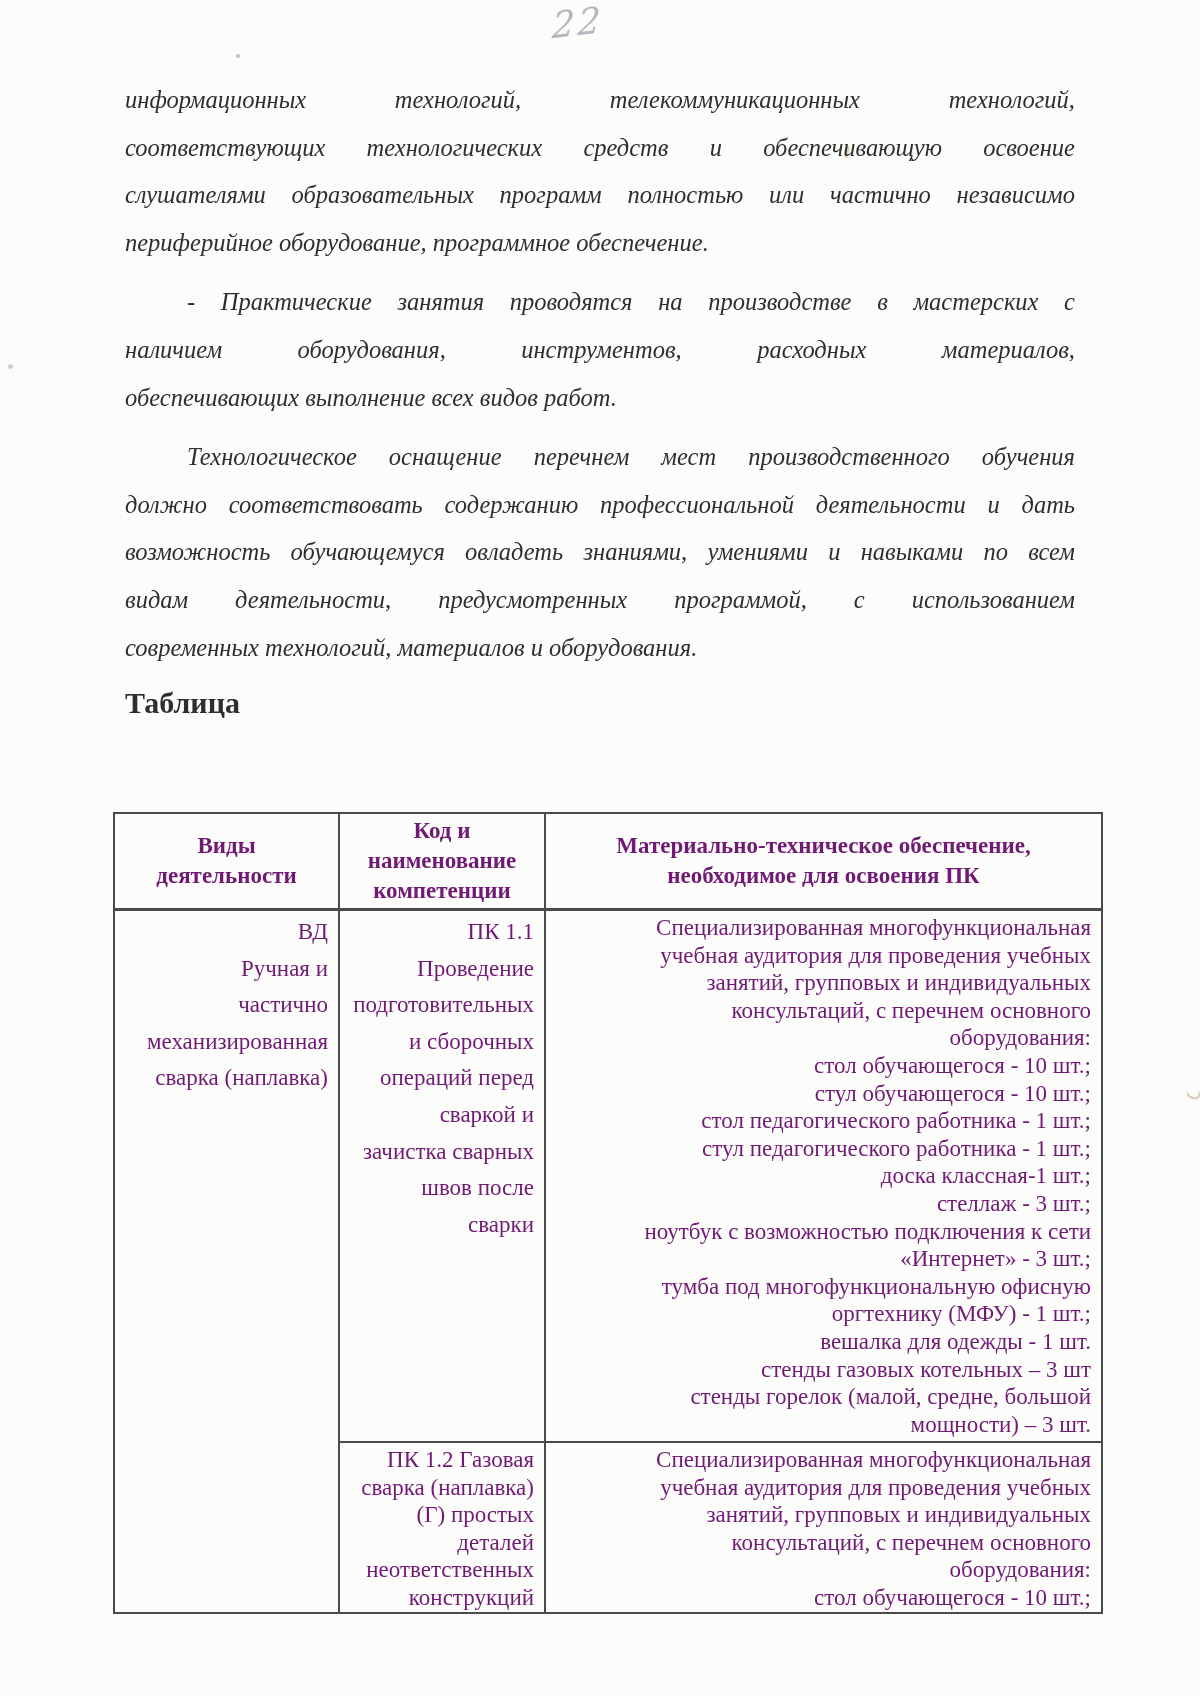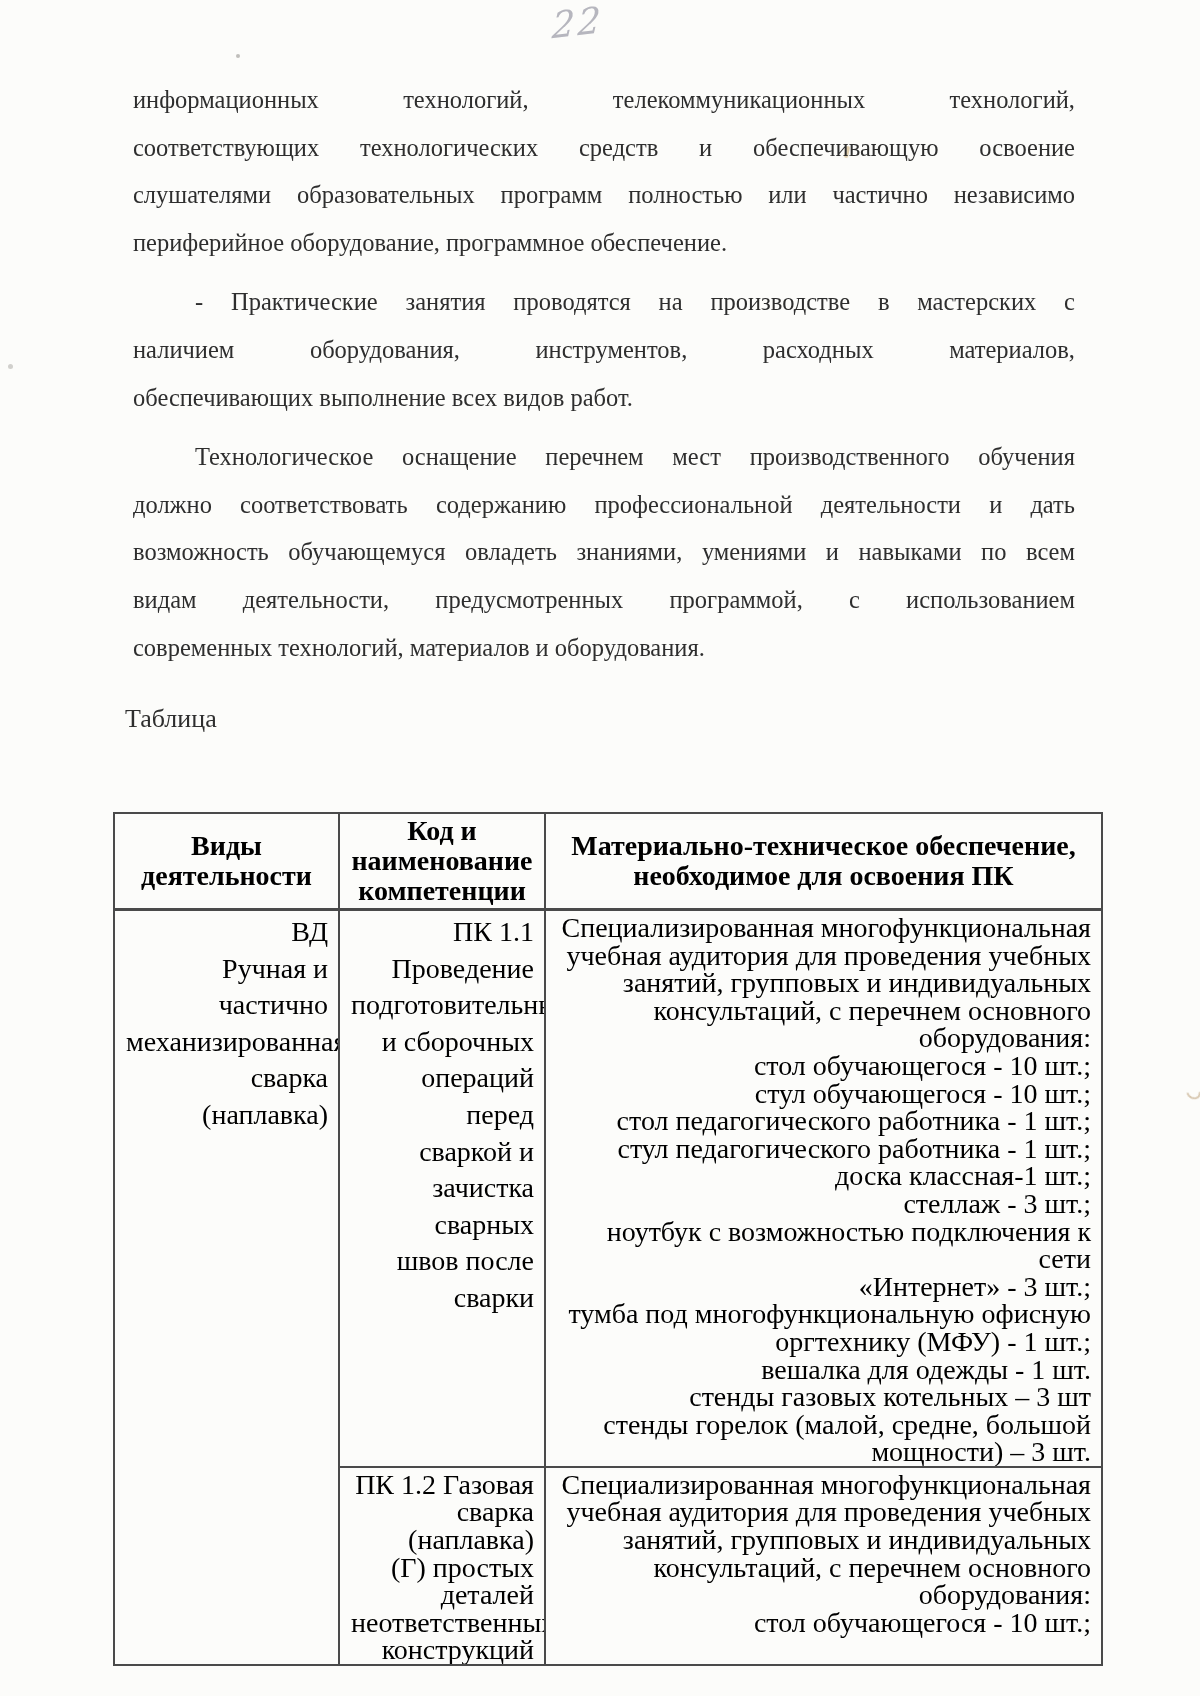--- a/index.html
+++ b/index.html
@@ -20,45 +20,46 @@
     font-size:36px;
     color:#b6b6be;
     letter-spacing:3px;
     transform:rotate(-7deg) skewX(-10deg);
   }
   
   .textblock{
     position:absolute;left:125px;top:76px;width:950px;
     font-size:24.5px;
   }
-  .paragraph{margin:0 0 0 8px;}
+  .paragraph{margin:0 0 0 0;font-style:italic;}
   .paragraph + .paragraph{margin-top:12px;}
   .tline{
     height:47.6px;line-height:47.6px;
     white-space:nowrap;
   }
   .tline.just{
     white-space:normal;
     text-align:justify;
     text-align-last:justify;
   }
   .tline.indent{text-indent:62px;}
   .table-label{
-    margin-top:30px;
+    margin-top:14px;
     height:36px;line-height:36px;
-    font-size:26px;
+    font-size:30px;
+    font-weight:bold;
   }
   
   .doc-table{
     position:absolute;left:113px;top:812px;
     width:988px;
     border-collapse:collapse;
     table-layout:fixed;
-    font-size:28px;
-    color:#000000;
+    font-size:23px;
+    color:#701a75;
   }
   .doc-table col.c1{width:225px;}
   .doc-table col.c2{width:206px;}
   .doc-table col.c3{width:557px;}
   .doc-table th,.doc-table td{
     border:2px solid #4a4a4a;
     white-space:pre-line;
     overflow:hidden;
   }
   .doc-table th{

